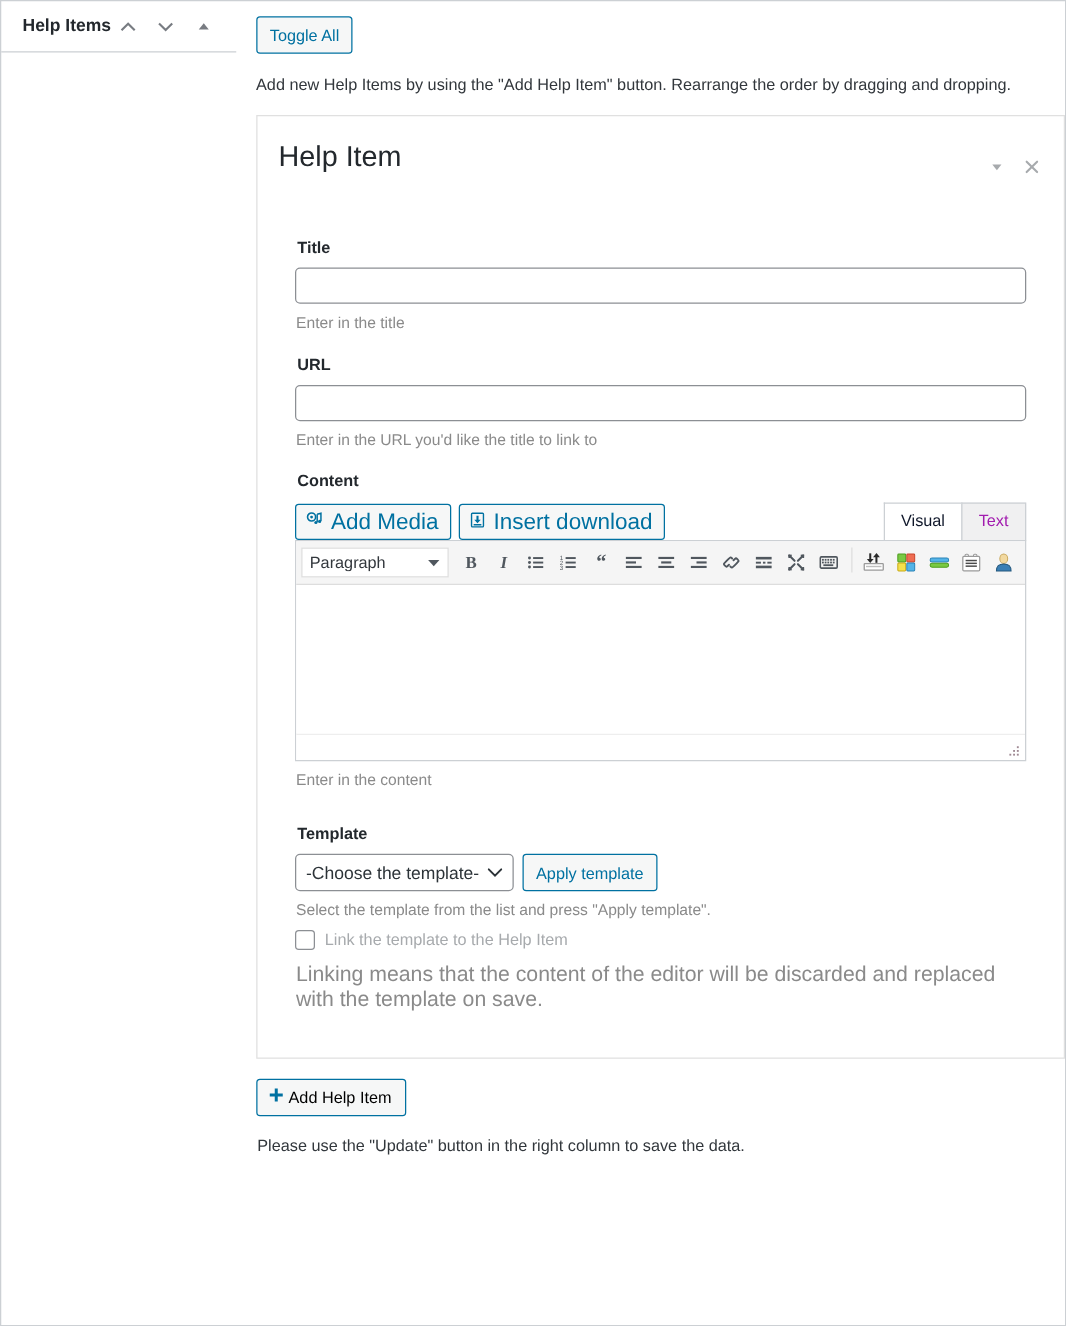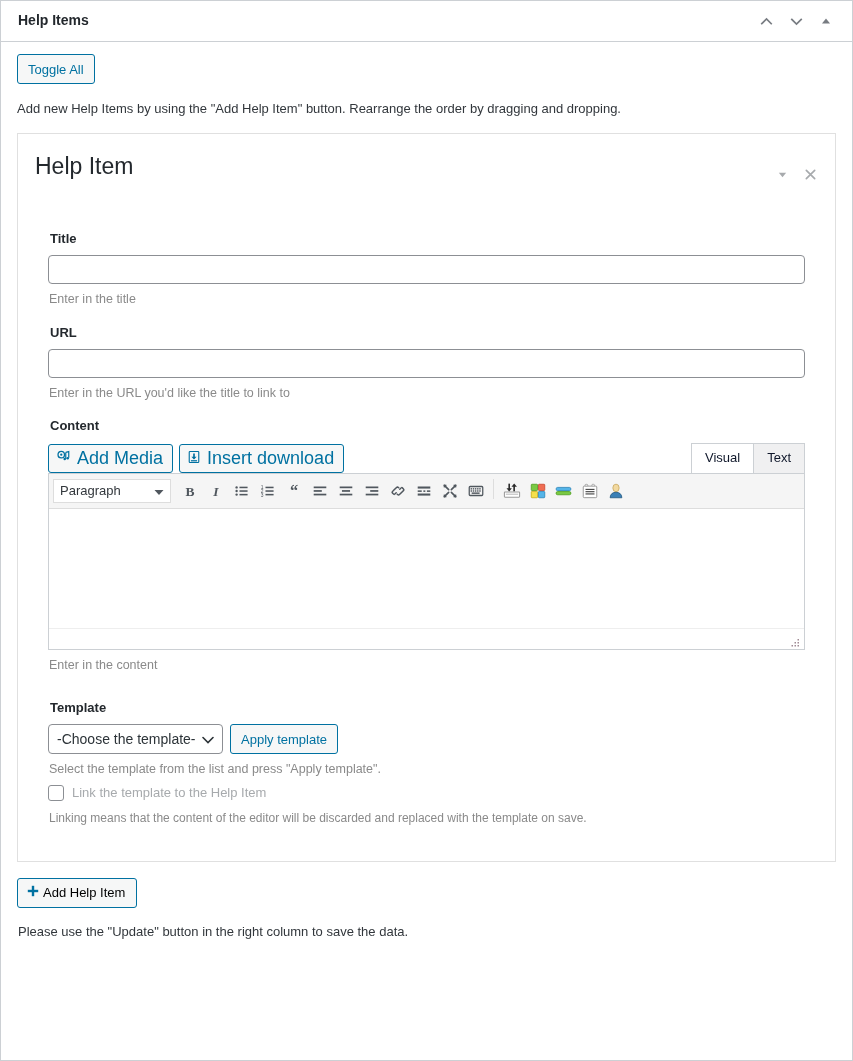--- a/index.html
+++ b/index.html
@@ -12,21 +12,21 @@
   body { width: 853px; height: 1061px; overflow: hidden; }
 
   
   .postbox {
     position: absolute;
     left: 0; top: 0;
     width: 853px; height: 1061px;
     background: #fff;
     border: 1px solid #ccd0d4;
     display: flex;
-    flex-direction: column;
+    flex-direction: row;
   }
   .postbox-header {
     height: 41px;
     border-bottom: 1px solid #ccd0d4;
     display: flex;
     align-items: center;
     padding: 0 12px 0 17px;
     flex: 0 0 auto;
   }
   .postbox-title {
@@ -173,21 +173,21 @@
     display: flex;
     align-items: flex-end;
     position: relative;
     top: 1px;
   }
   .ed-tab {
     font-size: 13px;
     padding: 6px 13px 7px 13px;
     border: 1px solid #ccd0d4;
     background: #f0f0f1;
-    color: #0f172a;
+    color: #a21caf;
     cursor: pointer;
     margin-left: -1px;
     line-height: 1.2;
     font-family: "Liberation Sans", sans-serif;
   }
   .ed-tab.active {
     background: #fff;
     border-bottom-color: #fff;
     color: #0f172a;
   }
@@ -294,21 +294,21 @@
     appearance: none;
     margin: 0;
     flex: 0 0 auto;
   }
   .check-label {
     font-size: 13px;
     color: #a7aaad;
     cursor: pointer;
   }
   .help-note {
-    font-size: 12px;
+    font-size: 17px;
     color: #8a8a8a;
     margin: 10px 0 0 1px;
   }
 
   
   .footer-area { padding: 16px 0 0 0; }
   .add-btn {
     display: inline-flex;
     align-items: center;
     gap: 3px;

